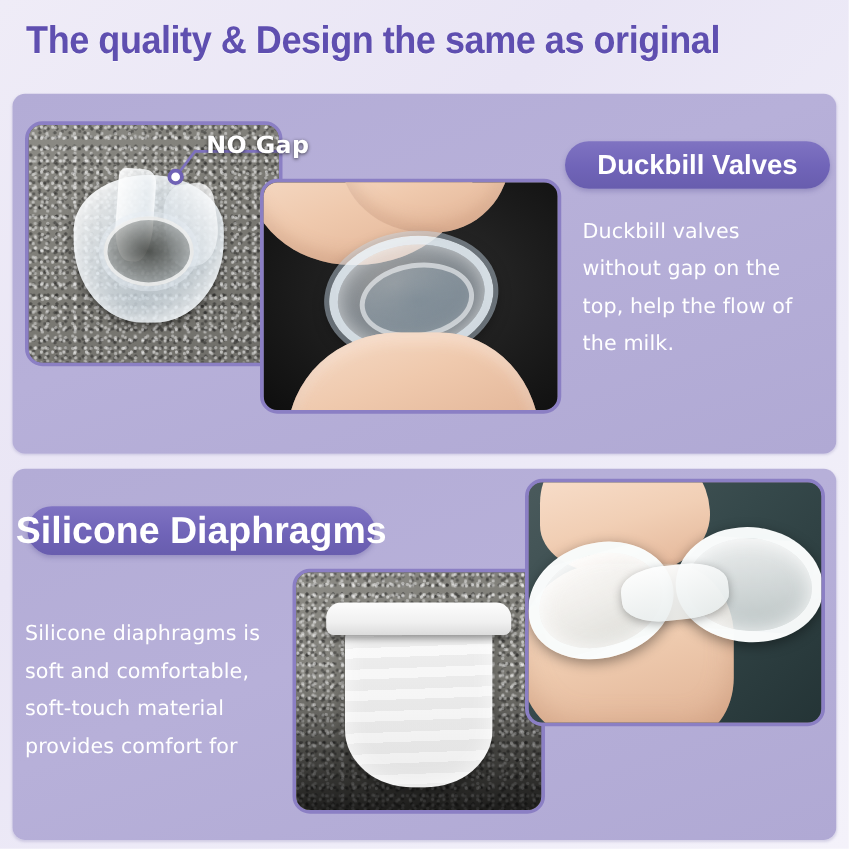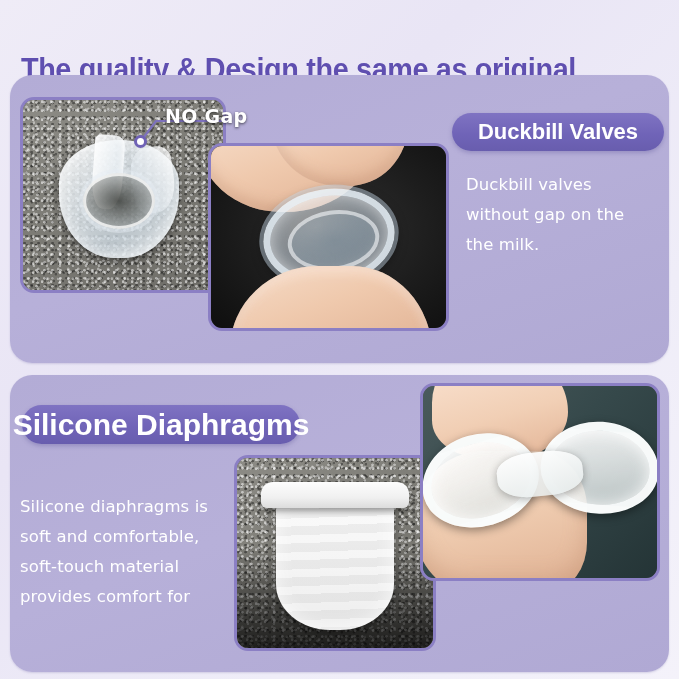--- a/index.html
+++ b/index.html
@@ -13,40 +13,39 @@
     font-family: "DejaVu Sans", sans-serif;
     background: linear-gradient(135deg, #efecf7 0%, #e9e5f5 35%, #efedf8 70%, #f4f2fa 100%);
     position: relative;
   }
 
   
   .title-bar {
     position: absolute;
     left: 0; top: 14px;
     width: 595px;
-    margin-top: 38px;
   }
   .title-text {
     display: inline-block;
     font-family: "Liberation Sans Narrow", "Liberation Sans", sans-serif;
     font-weight: bold;
     font-size: 31px;
     letter-spacing: -0.4px;
     color: #5f4fb0;
     transform: scaleX(0.93);
     transform-origin: center;
     text-shadow: 0 1px 0 rgba(255,255,255,0.55);
     white-space: nowrap;
   }
 
   
   .panel {
     position: absolute;
     background: linear-gradient(160deg, #b3acd6 0%, #b7b0d9 45%, #b0a9d4 100%);
-    border-radius: 22px;
+    border-radius: 10px;
     box-shadow: 0 1px 2px rgba(120,110,170,0.25);
   }
   #panel-top {
     left: 10px; top: 75px;
     width: 659px; height: 288px;
   }
   #panel-bottom {
     left: 10px; top: 375px;
     width: 659px; height: 297px;
   }
@@ -339,20 +338,21 @@
     <div class="finger" id="finger-bottom"></div>
   </div>
 
   <div class="badge" id="badge-duckbill" style="left:442px; top:38px;">
     <span>Duckbill Valves</span>
   </div>
 
   <div class="body-copy" style="left:456px; top:95px; width:200px;">
     <p>Duckbill valves</p>
     <p>without gap on the</p>
+    <p>top, help the flow of</p>
     <p>the milk.</p>
   </div>
 </div>
 
 <div class="panel" id="panel-bottom">
 
   <div class="badge" id="badge-diaphragm" style="left:12px; top:30px;">
     <span>Silicone Diaphragms</span>
   </div>
 

